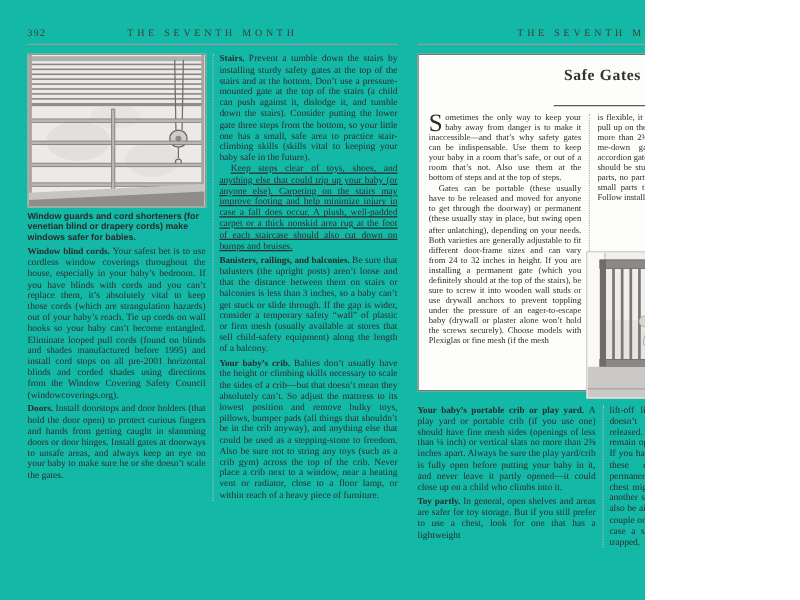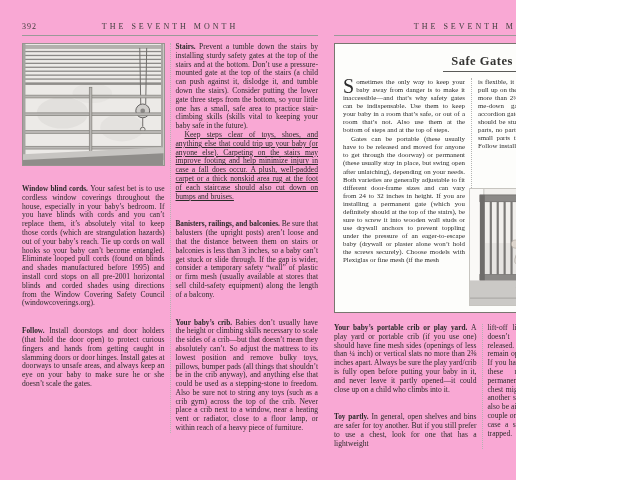--- a/index.html
+++ b/index.html
@@ -1,56 +1,56 @@
 <!DOCTYPE html>
 <html><head>
 <meta charset="utf-8">
 <style>
   html,body { margin:0; padding:0; background:#ffffff; }
   .book {
     position:relative; width:516px; height:480px; overflow:hidden;
-    background:#f9a8d4; color:#2b2b2b;
+    background:#14b8a6; color:#2b2b2b;
     font-family:"Liberation Serif","DejaVu Serif",serif;
   }
   .page { position:absolute; top:22px; }
   .page-left  { left:22px;  width:296px; }
   .page-right { left:334px; width:296px; }
 
   .pagehead {
     position:relative; height:13px; border-bottom:1px solid #9a9a98;
     font-size:8px; letter-spacing:3px; color:#3d3d3b; text-align:center;
   }
   .folio { position:absolute; top:0; letter-spacing:1px; }
   .folio-l { left:0; } .folio-r { right:0; }
 
   .cols { display:flex; margin-top:7px; align-items:stretch; }
   .col { flex:1; min-width:0; }
   .vdiv { width:0; border-left:1px dotted #b4b4b2; margin:0 5px; }
 
   .para { font-size:7.6px; line-height:8.8px; text-align:justify; margin:0; }
-  .sect { margin-top:19px; }
+  .sect { margin-top:3px; }
   .indent { text-indent:9px;text-decoration:underline; }
   .lead { font-family:Liberation Serif, serif; font-weight:700; font-size:7.3px; }
   .lead::after { content:" "; white-space:pre; }
 
   figure { margin:0; }
   .figframe { display:block; width:100%; height:123px; border:1px solid #96948f; box-sizing:border-box; background:#eceae7; }
   figcaption {
     margin-top:3px; font-family:"Liberation Sans",sans-serif; font-weight:700;
     font-size:7.1px; line-height:8.4px; text-align:left;
   }
 
   .safebox {
     margin-top:7px; border:1px solid #78766f; padding:7px 8px 8px;
     height:253px; box-sizing:content-box; position:relative; background:#fdfdfb;
   }
   .boxtitle { text-align:center; }
   .boxtitle span {
     display:inline-block; font-weight:700; font-size:12.5px; letter-spacing:.5px;
-    border-bottom:1px solid #5a5a58; padding:0 8px 2px; color:#333331;
+    border-bottom:1px solid #5a5a58; padding:0 8px 16px; color:#333331;
   }
   .boxcols { display:flex; margin-top:6px; height:228px; }
   .boxcol1 { width:122px; flex:none; }
   .boxdiv { width:0; border-left:1px dotted #b4b4b2; margin:0 6px; }
   .boxcol2 { flex:1; min-width:0; display:flex; flex-direction:column; }
   .boxpara { font-size:6.9px; line-height:8.05px; text-align:justify; margin:0; }
   .boxindent { text-indent:8px; margin-top:1px; }
   .dropcap { float:left; font-size:20px; line-height:15px; margin:1px 2px 0 0; color:#2b2b2b; }
   .gatewrap {
     margin-top:auto; align-self:flex-end; width:152px; height:118px;
@@ -104,27 +104,28 @@
               <rect x="1" y="88" width="140" height="2.8"></rect>
               <rect x="1" y="104" width="140" height="2.8"></rect>
               <rect x="67" y="44" width="2.6" height="66"></rect>
             </g>
             <rect x="0" y="0" width="2.5" height="118" fill="#a6a4a1"></rect>
             <rect x="139.5" y="0" width="2.5" height="118" fill="#a6a4a1"></rect>
 
             <polygon points="0,112 142,105 142,113 0,120" fill="#c7c5c2"></polygon>
             <polygon points="0,118 142,111 142,123 0,123" fill="#8f8d8a"></polygon>
           </svg>
+          <figcaption>Window guards and cord shorteners (for venetian blind or drapery cords) make windows safer for babies.</figcaption>
         </figure>
 
         <p class="para sect">
           <span class="lead">Window blind cords.</span><span>Your safest bet is to use cordless window coverings throughout the house, especially in your baby’s bedroom. If you have blinds with cords and you can’t replace them, it’s absolutely vital to keep those cords (which are strangulation hazards) out of your baby’s reach. Tie up cords on wall hooks so your baby can’t become entangled. Eliminate looped pull cords (found on blinds and shades manufactured before 1995) and install cord stops on all pre-2001 horizontal blinds and corded shades using directions from the Window Covering Safety Council (windowcoverings.org).</span>
         </p>
         <p class="para sect">
-          <span class="lead">Follow.</span><span>Install doorstops and door holders (that hold the door open) to protect curious fingers and hands from getting caught in slamming doors or door hinges. Install gates at doorways to unsafe areas, and always keep an eye on your baby to make sure he or she doesn’t scale the gates.</span>
+          <span class="lead">Doors.</span><span>Install doorstops and door holders (that hold the door open) to protect curious fingers and hands from getting caught in slamming doors or door hinges. Install gates at doorways to unsafe areas, and always keep an eye on your baby to make sure he or she doesn’t scale the gates.</span>
         </p>
       </div>
 
       <div class="vdiv"></div>
 
       <div class="col">
         <p class="para">
           <span class="lead">Stairs.</span><span>Prevent a tumble down the stairs by installing sturdy safety gates at the top of the stairs and at the bottom. Don’t use a pressure-mounted gate at the top of the stairs (a child can push against it, dislodge it, and tumble down the stairs). Consider putting the lower gate three steps from the bottom, so your little one has a small, safe area to practice stair-climbing skills (skills vital to keeping your baby safe in the future).</span>
         </p>
         <p class="para indent">Keep steps clear of toys, shoes, and anything else that could trip up your baby (or anyone else). Carpeting on the stairs may improve footing and help minimize injury in case a fall does occur. A plush, well-padded carpet or a thick nonskid area rug at the foot of each staircase should also cut down on bumps and bruises.</p>
@@ -224,21 +225,21 @@
         </div>
       </div>
     </div>
 
     <div class="belowcols">
       <div class="col">
         <p class="para">
           <span class="lead">Your baby’s portable crib or play yard.</span><span>A play yard or portable crib (if you use one) should have fine mesh sides (openings of less than ¼ inch) or vertical slats no more than 2⅜ inches apart. Always be sure the play yard/crib is fully open before putting your baby in it, and never leave it partly opened—it could close up on a child who climbs into it.</span>
         </p>
         <p class="para sect">
-          <span class="lead">Toy partly.</span><span>In general, open shelves and bins are safer for toy another. But if you still prefer to use a chest, look for one that has a lightweight</span>
+          <span class="lead">Toy partly.</span><span>In general, open shelves and areas are safer for toy storage. But if you still prefer to use a chest, look for one that has a lightweight</span>
         </p>
       </div>
       <div class="vdiv"></div>
       <div class="col">
         <p class="para">lift-off lid or a safe hinged lid—one that doesn’t snap closed automatically when released. The hinge should allow the lid to remain open at any angle to which it is lifted. If you have an old toy chest that doesn’t meet these requirements, remove the lid permanently (and remember that an old toy chest might be painted with lead-based paint, another serious safety concern). There should also be air holes in the body of the box (drill a couple on each side, if there aren’t any) just in case a small child climbs in and becomes trapped.</p>
       </div>
     </div>
   </div>
 
 </div>

